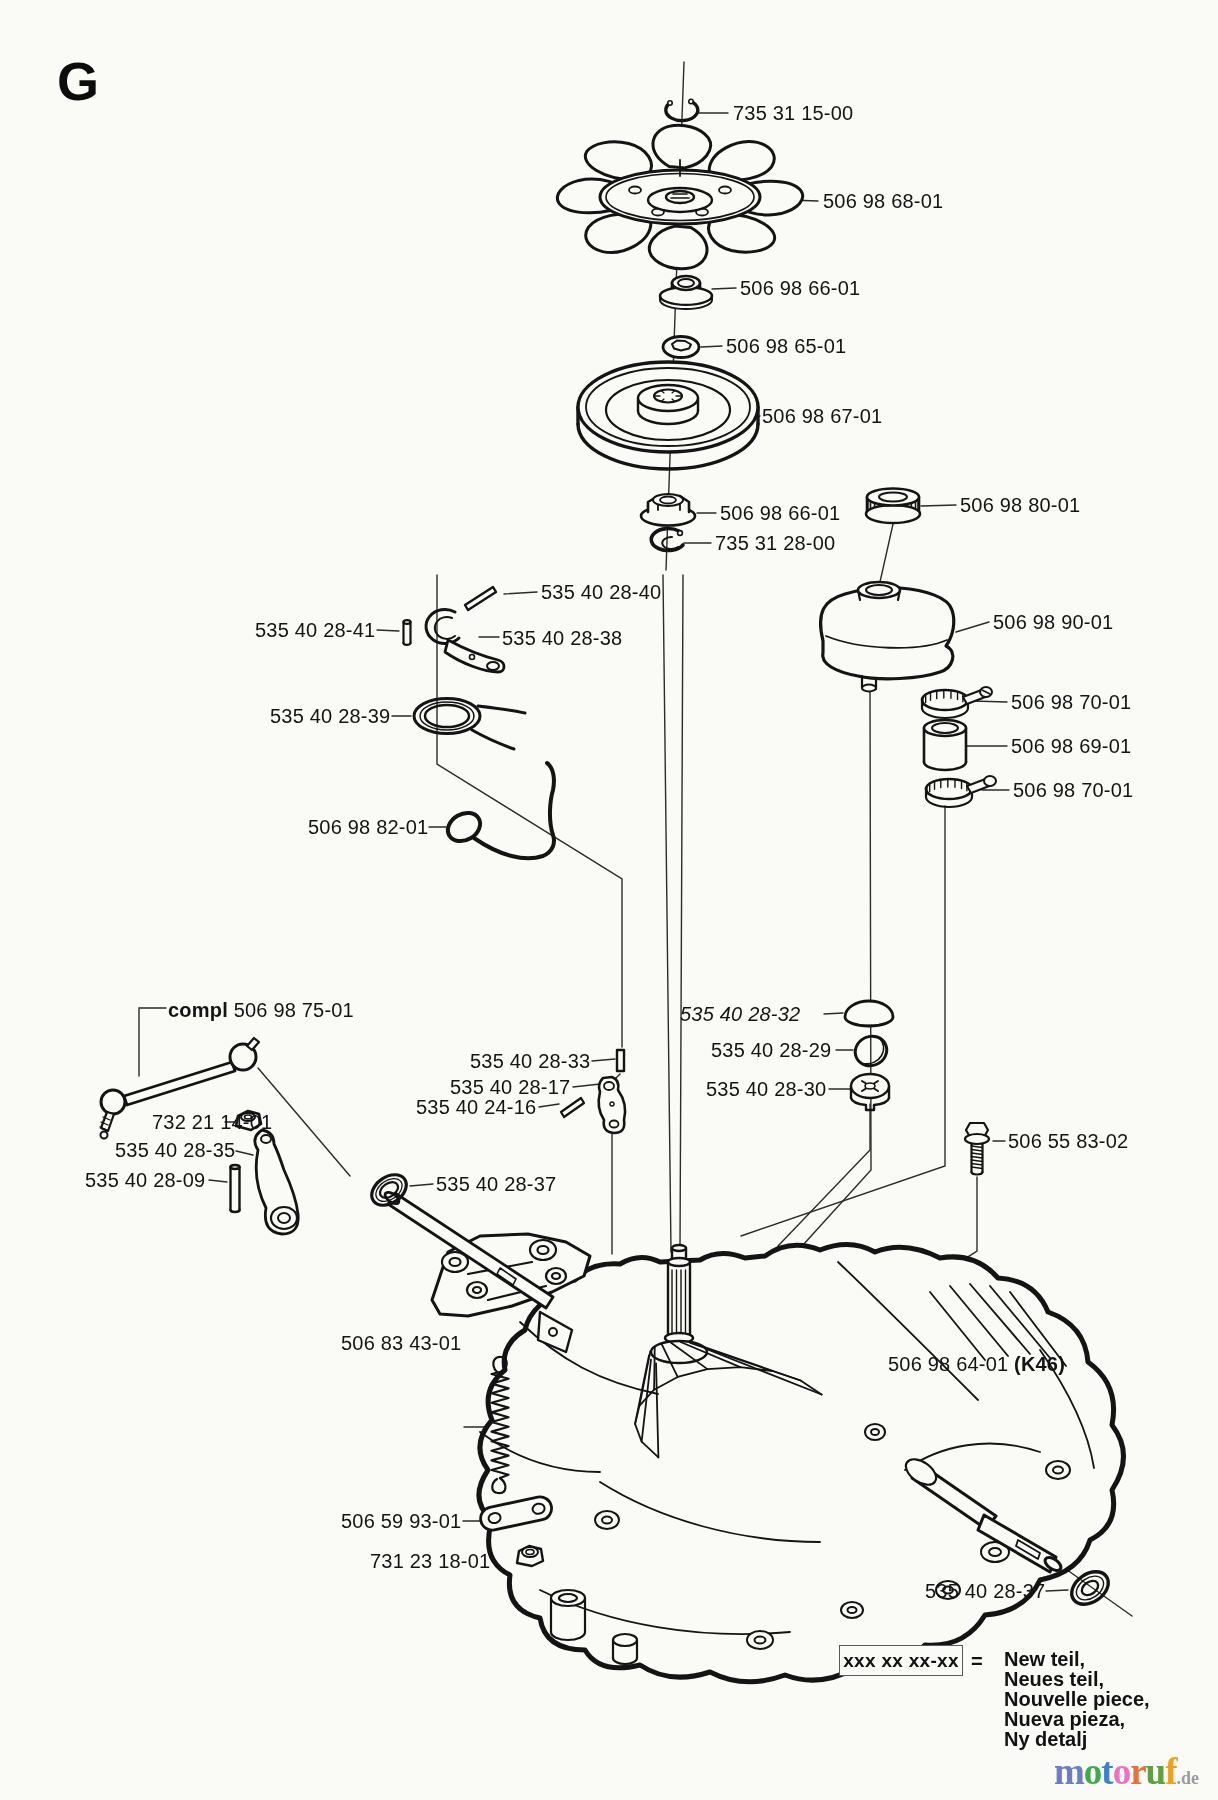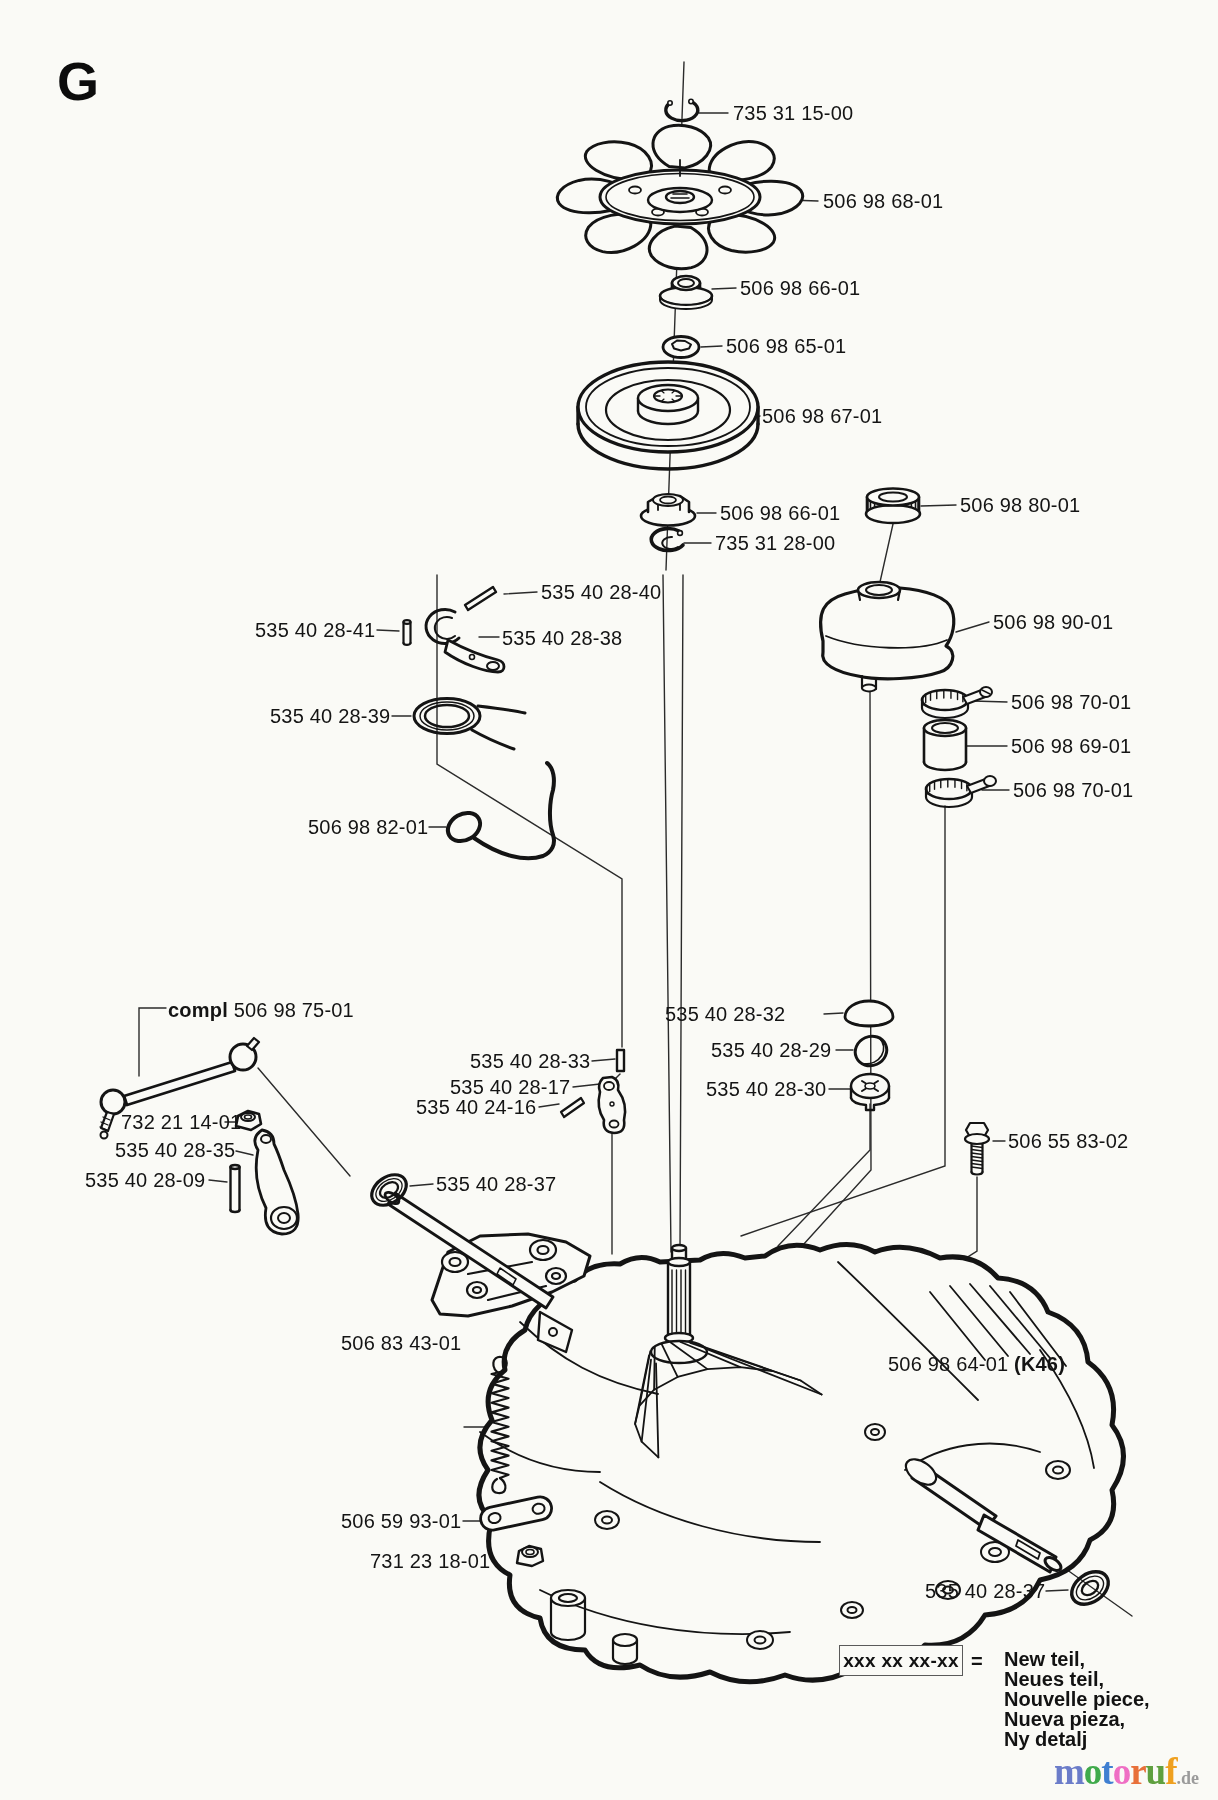--- a/index.html
+++ b/index.html
@@ -505,27 +505,27 @@
       <div class="part-label" style="left: 993px; top: 611px;"><span>506 98 90-01</span></div>
       <div class="part-label" style="left: 1011px; top: 691px;"><span>506 98 70-01</span></div>
       <div class="part-label" style="left: 1011px; top: 735px;"><span>506 98 69-01</span></div>
       <div class="part-label" style="left: 1013px; top: 779px;"><span>506 98 70-01</span></div>
       <div class="part-label" style="left: 541px; top: 581px;"><span>535 40 28-40</span></div>
       <div class="part-label" style="left: 255px; top: 619px;"><span>535 40 28-41</span></div>
       <div class="part-label" style="left: 502px; top: 627px;"><span>535 40 28-38</span></div>
       <div class="part-label" style="left: 270px; top: 705px;"><span>535 40 28-39</span></div>
       <div class="part-label" style="left: 308px; top: 816px; text-align: right;"><span>506 98 82-01</span></div>
       <div class="part-label" style="left: 168px; top: 999px;"><b>compl </b><span>506 98 75-01</span></div>
-      <div class="part-label" style="left: 89px; top: 1111px; padding-left: 32px;"><span>732 21 14-01</span></div>
+      <div class="part-label" style="left: 120px; top: 1111px; padding-left: 32px;"><span>732 21 14-01</span></div>
       <div class="part-label" style="left: 115px; top: 1139px;"><span>535 40 28-35</span></div>
       <div class="part-label" style="left: 85px; top: 1169px;"><span>535 40 28-09</span></div>
       <div class="part-label" style="left: 470px; top: 1050px;"><span>535 40 28-33</span></div>
       <div class="part-label" style="left: 450px; top: 1076px;"><span>535 40 28-17</span></div>
       <div class="part-label" style="left: 416px; top: 1096px;"><span>535 40 24-16</span></div>
-      <div class="part-label" style="left: 665px; top: 1003px;"><span>535 40 28-32</span></div>
+      <div class="part-label" style="left: 680px; top: 1003px; font-style: italic;"><span>535 40 28-32</span></div>
       <div class="part-label" style="left: 711px; top: 1039px;"><span>535 40 28-29</span></div>
       <div class="part-label" style="left: 706px; top: 1078px;"><span>535 40 28-30</span></div>
       <div class="part-label" style="left: 1008px; top: 1130px;"><span>506 55 83-02</span></div>
       <div class="part-label" style="left: 436px; top: 1173px;"><span>535 40 28-37</span></div>
       <div class="part-label" style="left: 888px; top: 1353px;"><span>506 98 64-01 </span><b>(K46)</b></div>
       <div class="part-label" style="left: 341px; top: 1332px;"><span>506 83 43-01</span></div>
       <div class="part-label" style="left: 341px; top: 1510px;"><span>506 59 93-01</span></div>
       <div class="part-label" style="left: 370px; top: 1550px;"><span>731 23 18-01</span></div>
       <div class="part-label" style="left: 925px; top: 1580px;"><span>535 40 28-37</span></div>
     </div>

